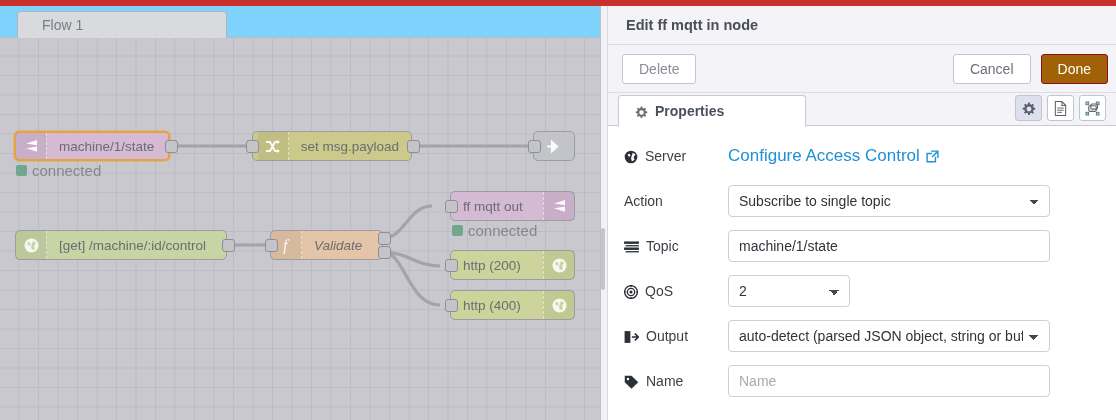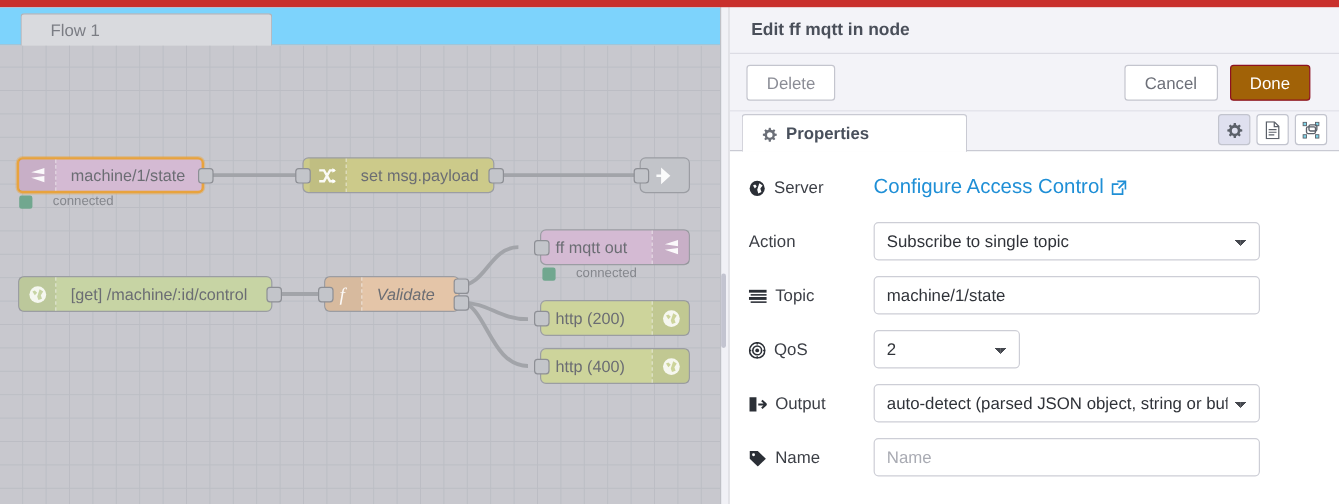--- a/index.html
+++ b/index.html
@@ -127,25 +127,25 @@
   .port {
     position: absolute;
     width: 11px; height: 11px;
     background: #c3c5ca;
     border: 1px solid #8d8f95;
     border-radius: 3px;
     z-index: 6;
   }
   .status {
     position: absolute;
-    font-size: 11px;
+    font-size: 15px;
     color: #85878d;
     display: flex;
     align-items: center;
-    gap: 17px;
+    gap: 5px;
     z-index: 5;
   }
   .status .dot {
     width: 11px; height: 11px;
     border-radius: 2px;
     background: #71a78f;
     display: inline-block;
   }
   svg.wires {
     position: absolute;
@@ -238,21 +238,21 @@
     min-width: 66px;
   }
   .btn-done {
     background: #a16207;
     border: 1px solid #8d1021;
     color: #ffffff;
     min-width: 66px;
   }
   .actions-right {
     position: absolute;
-    right: 24px;
+    right: 8px;
     display: flex;
     gap: 10px;
     align-items: center;
   }
 
   
   .tabs-row {
     position: relative;
     height: 33px;
     background: #f3f3f8;

